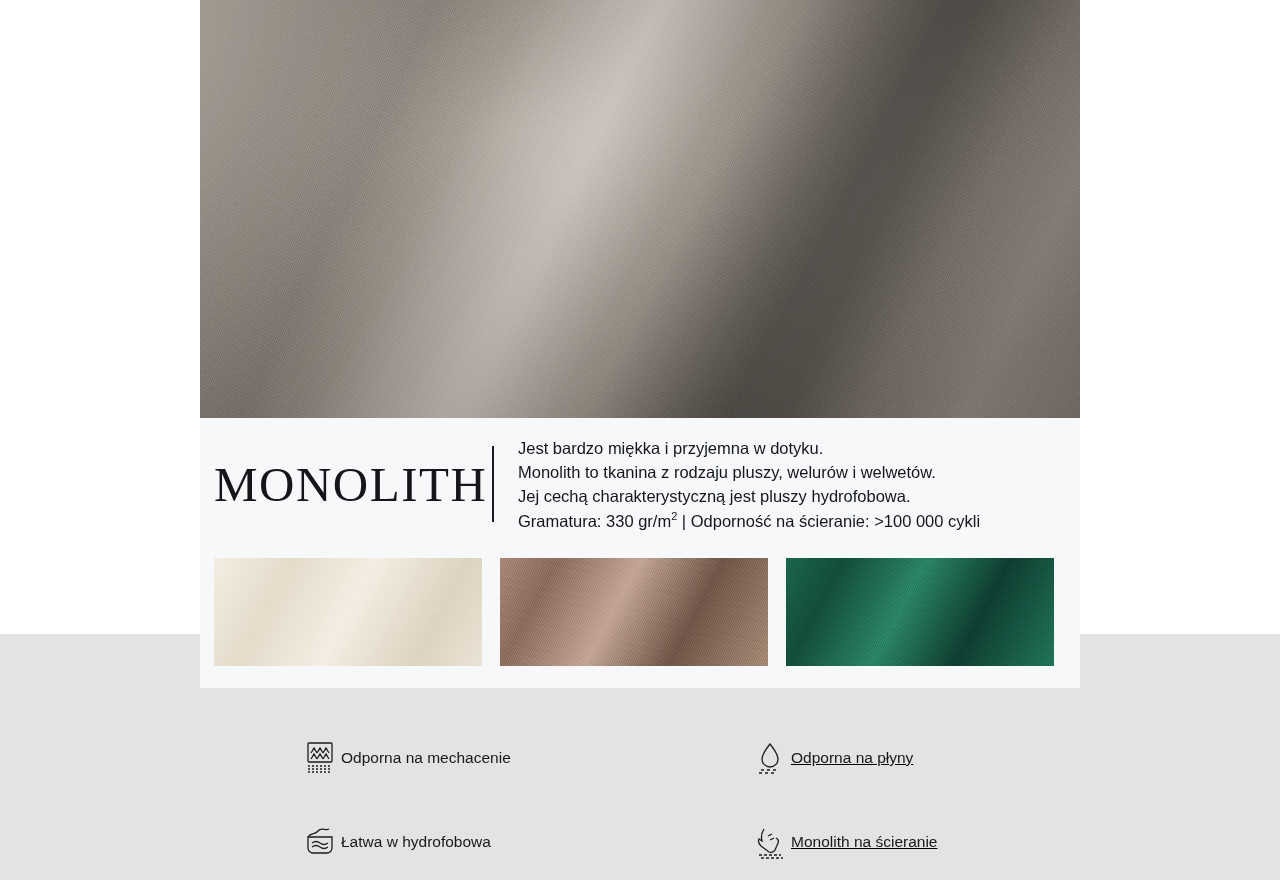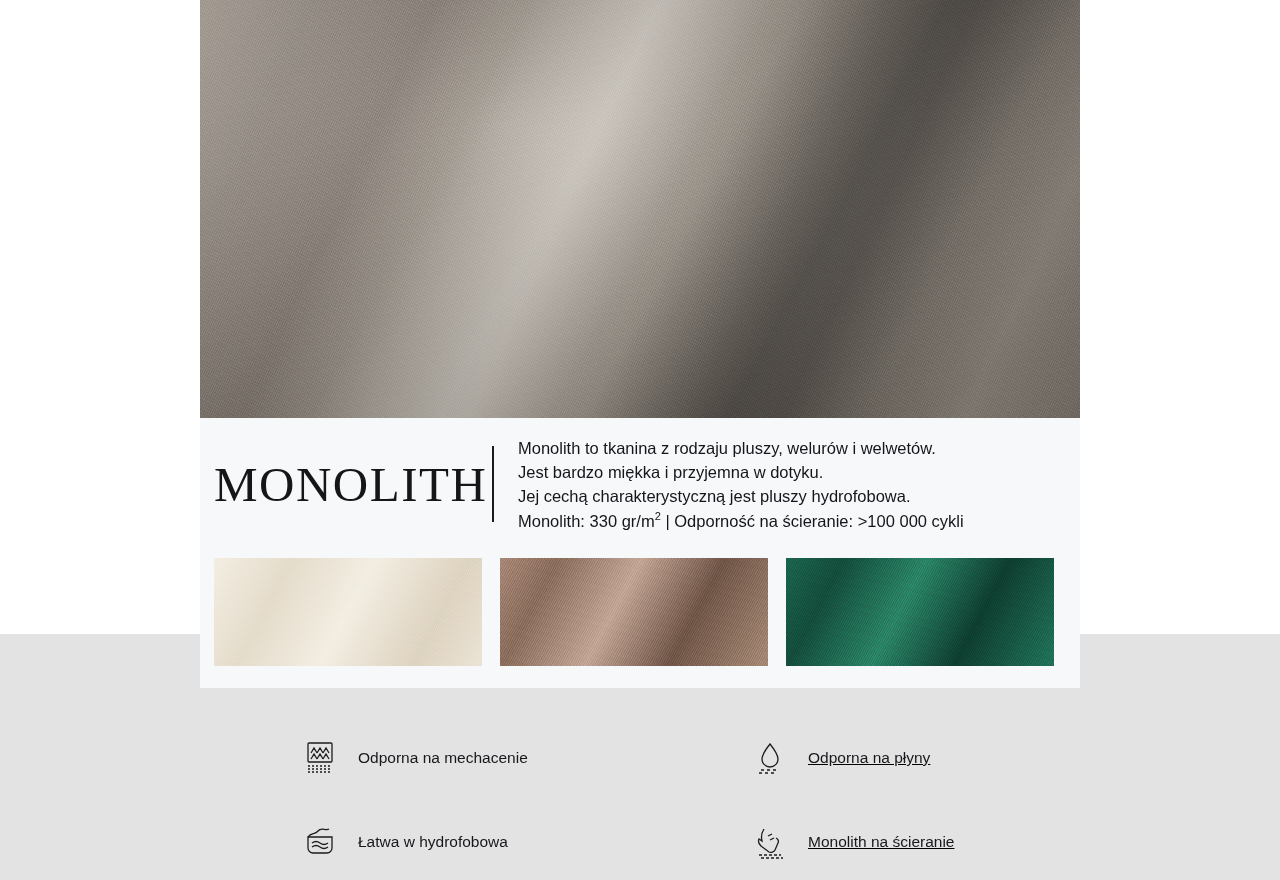--- a/index.html
+++ b/index.html
@@ -157,21 +157,21 @@
     display: grid;
     grid-template-columns: 1fr 1fr;
     grid-template-rows: 84px 84px;
     padding-left: 100px;
     padding-right: 20px;
     column-gap: 0px;
   }
   .feat {
     display: flex;
     align-items: center;
-    gap: 18px;
+    gap: 1px;
     text-align: center;
   }
   .feat .ico {
     width: 40px;
     height: 44px;
     display: flex;
     align-items: center;
     justify-content: center;
     color: #1d1d1f;
   }
@@ -213,25 +213,25 @@
       <div class="fabric"></div>
       <div class="grain"></div>
       <div class="sheen"></div>
       <div class="vign"></div>
     </div>
 
     <div class="titleblock">
       <div class="brand">MONOLITH</div>
       <div class="divider"></div>
       <div class="desc">
+        <div>Jest bardzo miękka i przyjemna w dotyku.</div>
         <div>Monolith to tkanina z rodzaju pluszy, welurów i welwetów.</div>
-        <div>Jest bardzo miękka i przyjemna w dotyku.</div>
         <div>Jej cechą charakterystyczną jest pluszy hydrofobowa.</div>
         <div>
-          <span>Monolith: </span><span class="strong">330 gr/m</span><span class="strong sup">2</span><span> | </span><span>Odporność na ścieranie: </span><span class="strong">&gt;100 000 cykli</span>
+          <span>Gramatura: </span><span class="strong">330 gr/m</span><span class="strong sup">2</span><span> | </span><span>Odporność na ścieranie: </span><span class="strong">&gt;100 000 cykli</span>
         </div>
       </div>
     </div>
 
     <div class="swatches">
       <div class="swatch sw-cream">
         <div class="tex"></div>
       </div>
       <div class="swatch sw-brown">
         <div class="tex"></div>

